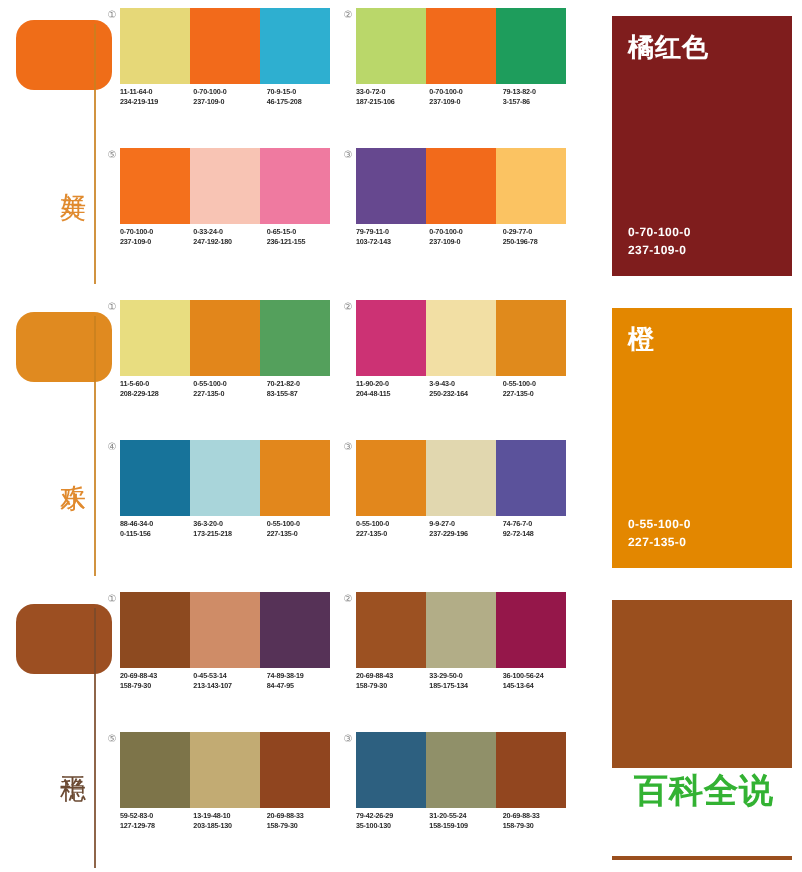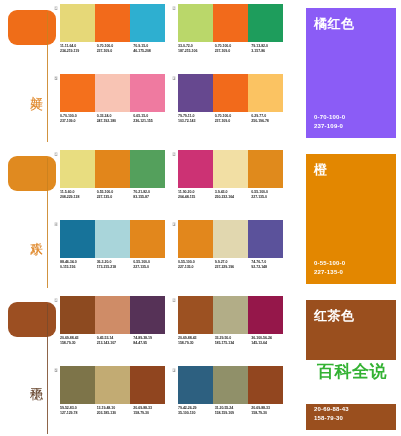--- a/index.html
+++ b/index.html
@@ -165,21 +165,21 @@
     font-weight: bold;
     color: #ffffff;
     letter-spacing: 0.2px;
     white-space: nowrap;
   }
 
   
   .watermark {
     position: absolute;
     left: 303px;
-    top: 360px;
+    top: 384px;
     width: 98px;
     height: 44px;
     background: #ffffff;
     text-align: center;
     padding-top: 2px;
     box-sizing: border-box;
   }
   .watermark-title {
     font-size: 17px;
     line-height: 20px;
@@ -293,21 +293,21 @@
             <div class="code-rgb">237-109-0</div>
           </div>
           <div class="code-cell">
             <div class="code-cmyk">0-29-77-0</div>
             <div class="code-rgb">250-196-78</div>
           </div>
         </div>
       </div>
     </div>
 
-    <div class="feature-card" style="background:#8b5cf6">
+    <div class="feature-card" style="background:#7f1d1d">
       <div class="feature-name">橘红色</div>
       <div class="feature-codes">
         <div class="feature-cmyk">0-70-100-0</div>
         <div class="feature-rgb">237-109-0</div>
       </div>
     </div>
   </div>
 
   <div class="mood-section s1">
     <div class="mood-left">
@@ -514,21 +514,20 @@
           </div>
           <div class="code-cell">
             <div class="code-cmyk">20-69-88-33</div>
             <div class="code-rgb">158-79-30</div>
           </div>
         </div>
       </div>
     </div>
 
     <div class="feature-card" style="background:#9a4f1e">
-      <div class="feature-name">红茶色</div>
       <div class="feature-codes">
         <div class="feature-cmyk">20-69-88-43</div>
         <div class="feature-rgb">158-79-30</div>
       </div>
     </div>
   </div>
 
   <div class="watermark">
     <div class="watermark-title">百科全说</div>
   </div>

